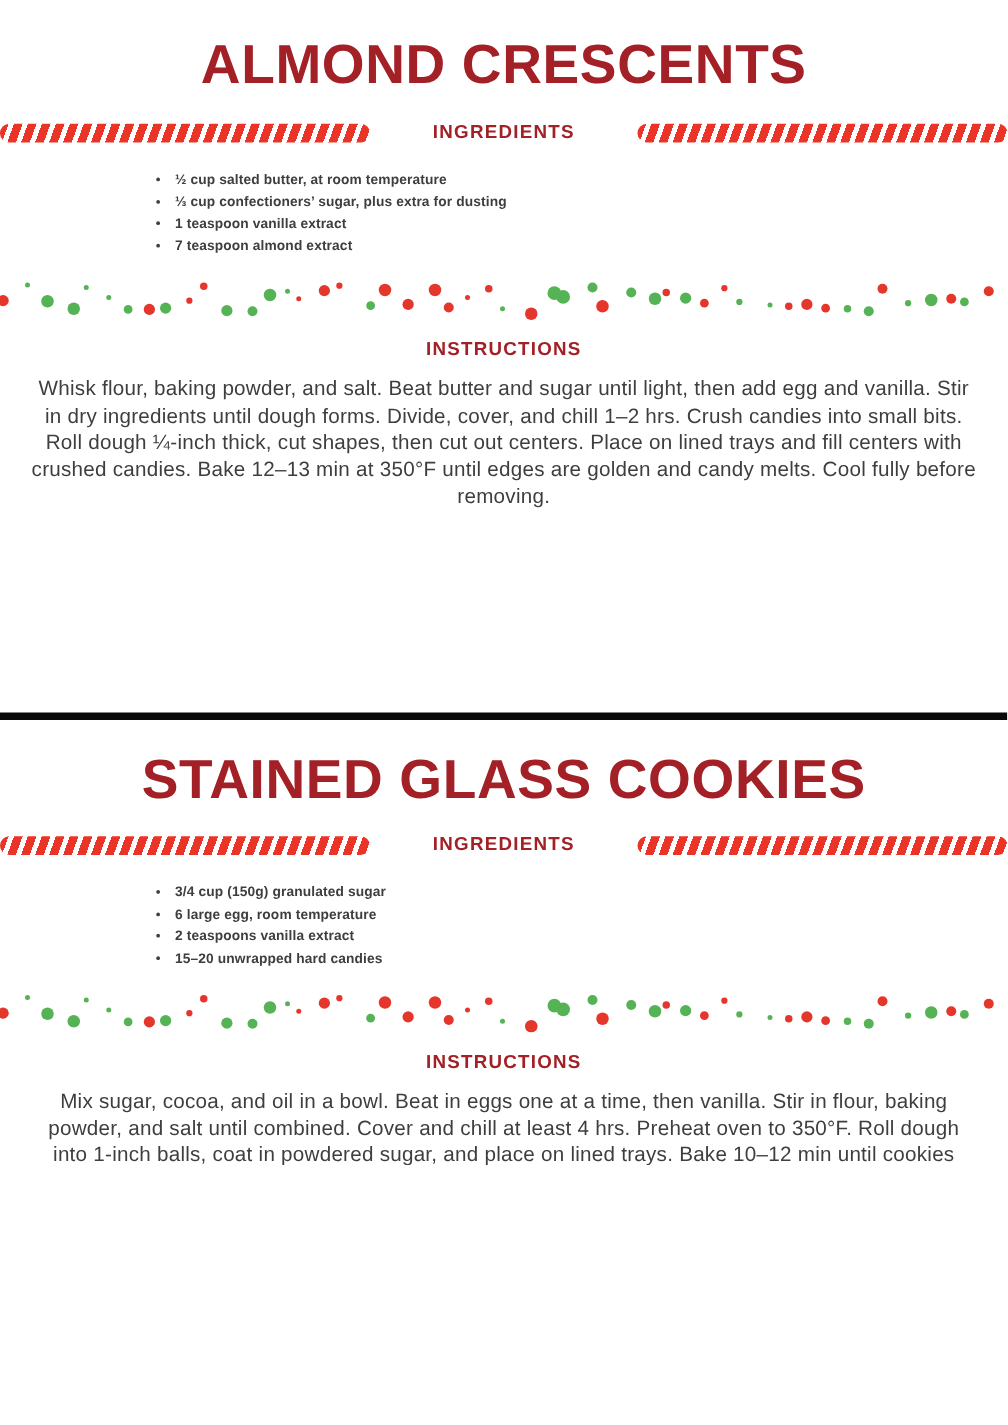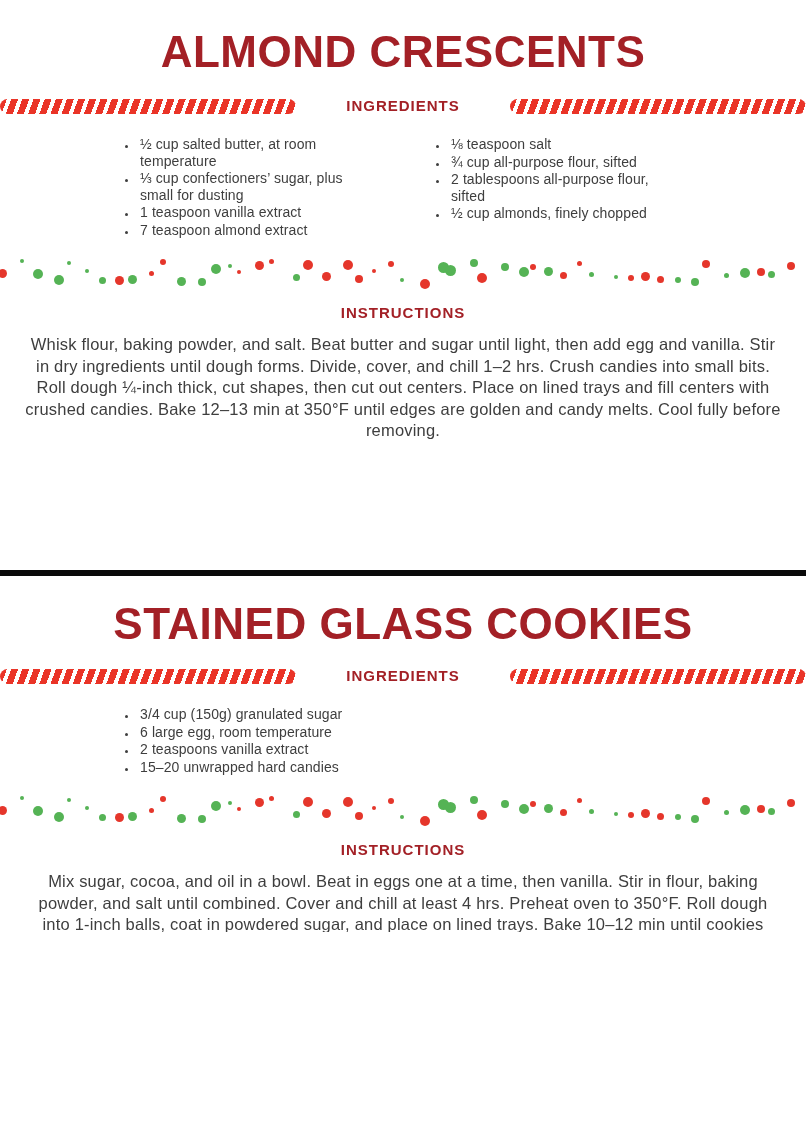--- a/index.html
+++ b/index.html
@@ -58,26 +58,27 @@
     width: 566px;
     margin: 22px auto 0 auto;
   }
   ul.ingredients-col {
     flex: 1;
     margin: 0;
     padding: 0 0 0 18px;
     list-style: disc;
   }
   ul.ingredients-col li {
-    font-size: 14px;
+    font-size: 11px;
     line-height: 16.5px;
     letter-spacing: 0.1px;
     color: var(--text-color);
     margin: 0 0 1px 0;
     padding-left: 2px;
+    font-weight: bold;
   }
   ul.ingredients-col li::marker { font-size: 11px; }
 
   .dots-row { position: relative; width: 806px; height: 36px; margin-top: 14px; overflow: hidden; }
   .dot { position: absolute; border-radius: 50%; display: block; }
 
   .instructions-label { text-align: center; margin-top: 16px; }
 
   .instructions-text {
     width: 756px;
@@ -103,29 +104,23 @@
 
     <div class="candy-row">
       <div class="candy-stripe"></div>
       <div class="section-label">INGREDIENTS</div>
       <div class="candy-stripe"></div>
     </div>
 
     <div class="ingredients-cols">
       <ul class="ingredients-col">
           <li>½ cup salted butter, at room temperature</li>
-          <li>⅓ cup confectioners’ sugar, plus small for dusting</li>
+          <li>⅓ cup confectioners’ sugar, plus extra for dusting</li>
           <li>1 teaspoon vanilla extract</li>
           <li>7 teaspoon almond extract</li>
-        </ul>
-      <ul class="ingredients-col">
-          <li>⅛ teaspoon salt</li>
-          <li>¾ cup all-purpose flour, sifted</li>
-          <li>2 tablespoons all-purpose flour, sifted</li>
-          <li>½ cup almonds, finely chopped</li>
         </ul>
     </div>
 
     <div class="dots-row">
         <span class="dot" style="width: 9px; height: 9px; left: -2.493px; top: 15.6681px; background: rgb(229, 54, 43);"></span>
         <span class="dot" style="width: 4px; height: 4px; left: 20.2115px; top: 6.24122px; background: rgb(85, 179, 85);"></span>
         <span class="dot" style="width: 10px; height: 10px; left: 32.9664px; top: 15.8403px; background: rgb(85, 179, 85);"></span>
         <span class="dot" style="width: 10px; height: 10px; left: 53.8422px; top: 21.5143px; background: rgb(85, 179, 85);"></span>
         <span class="dot" style="width: 4px; height: 4px; left: 67.0094px; top: 8.17925px; background: rgb(85, 179, 85);"></span>
         <span class="dot" style="width: 4px; height: 4px; left: 84.5391px; top: 16.2378px; background: rgb(85, 179, 85);"></span>

